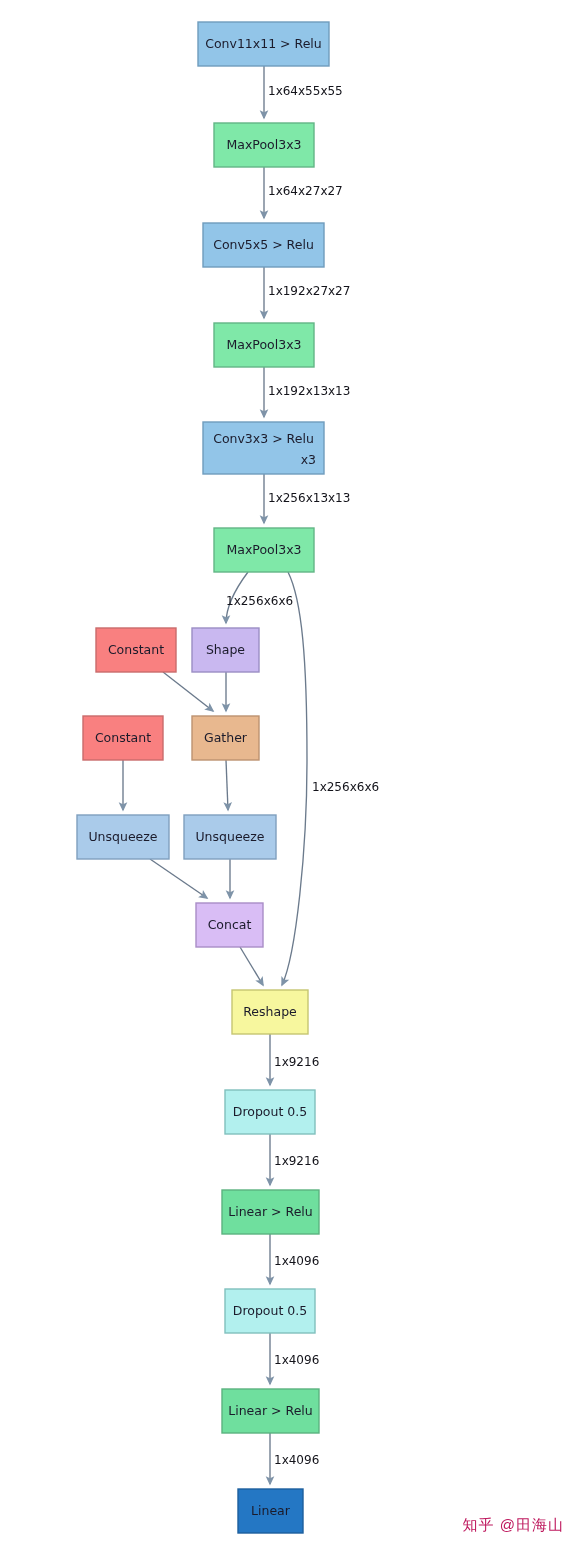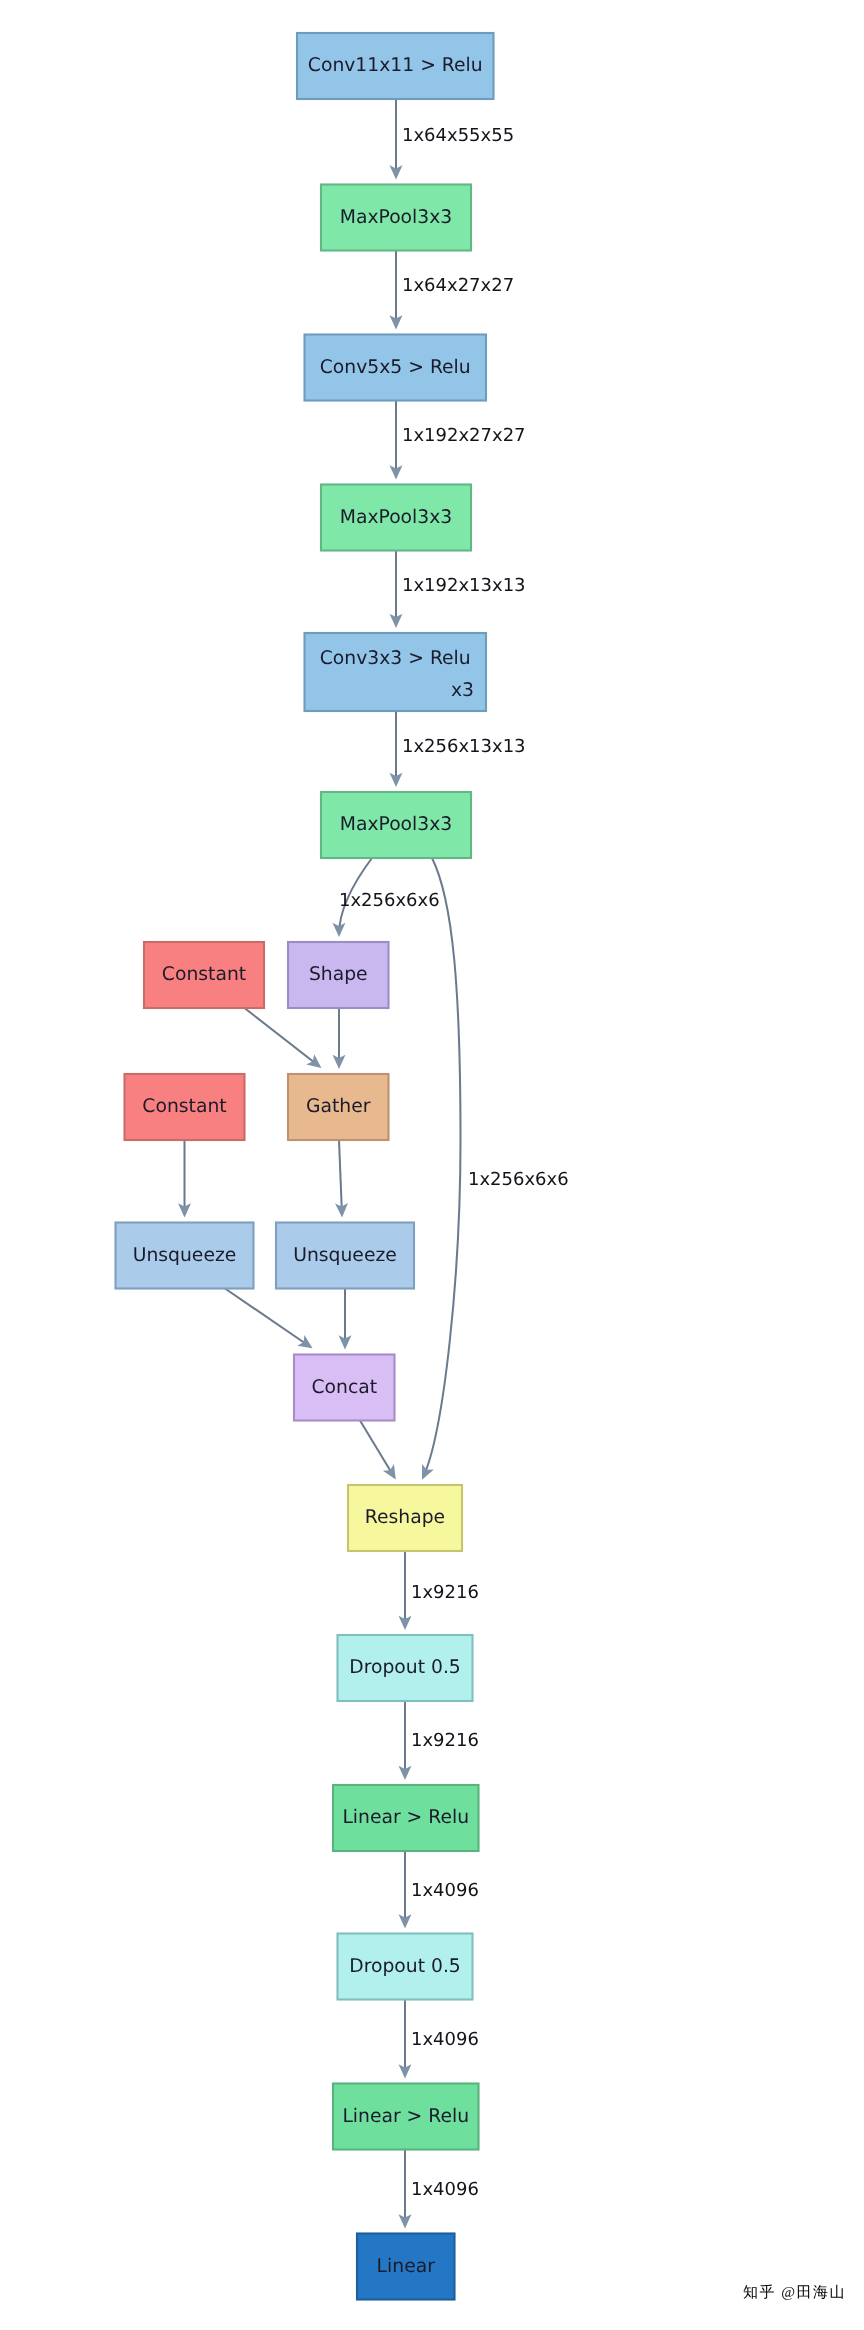--- a/index.html
+++ b/index.html
@@ -51,23 +51,23 @@
   .edge-label {
     font-family: "DejaVu Sans", sans-serif;
     font-size: 12px;
     fill: #13131a;
     dominant-baseline: middle;
   }
   .watermark {
     position: absolute;
     right: 12px;
     bottom: 18px;
-    font-family: Liberation Serif, serif;
-    font-size: 10px;
-    color: #000000;
+    font-family: Liberation Sans, sans-serif;
+    font-size: 15px;
+    color: #be185d;
     letter-spacing: 1px;
     user-select: none;
     white-space: nowrap;
   }
 </style>
 </head>
 <body>
 
 <div id="graph-root">
   <svg class="graph-canvas" id="graph-svg" viewBox="0 0 576 1553" xmlns="http://www.w3.org/2000/svg">

